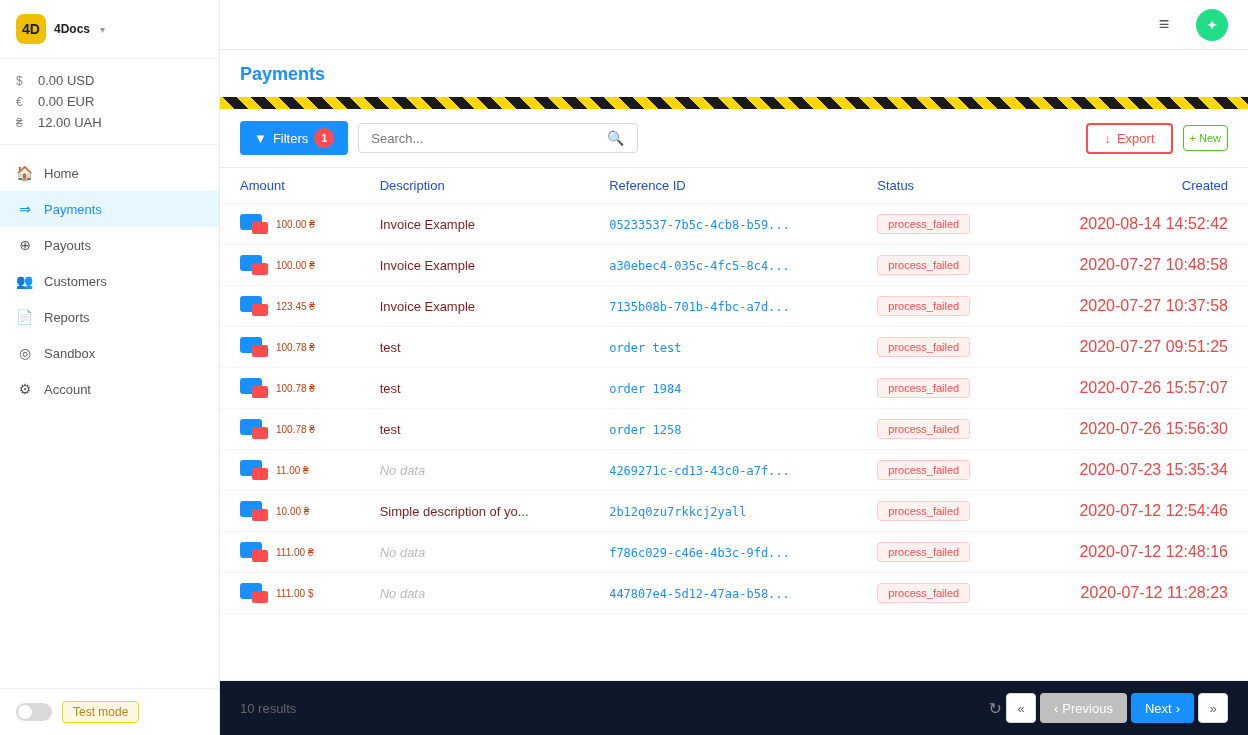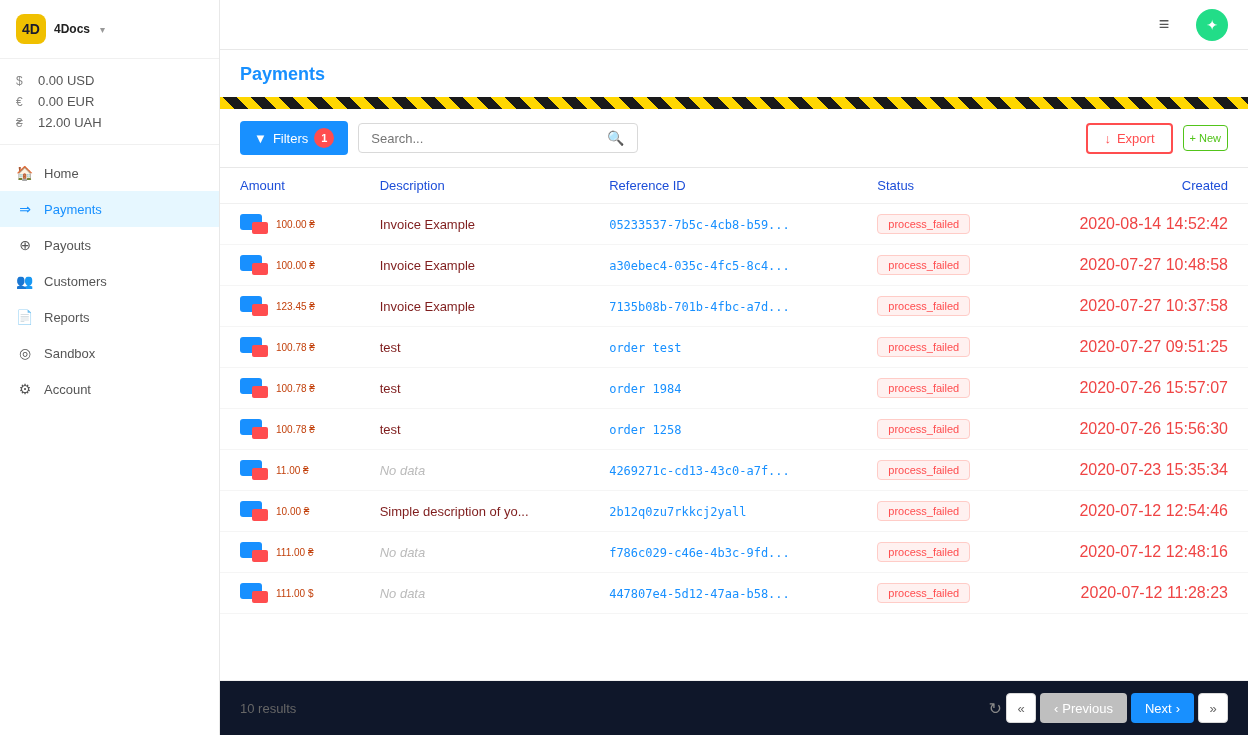--- a/index.html
+++ b/index.html
@@ -138,20 +138,28 @@
     <div class="nav-item">
       <span class="nav-icon">◎</span>
       <span>Sandbox</span>
     </div>
     <div class="nav-item">
       <span class="nav-icon">⚙</span>
       <span>Account</span>
     </div>
   </nav>
 
+  <div class="test-mode-section">
+    <div class="test-mode-toggle">
+      <div class="toggle-switch">
+        <div class="toggle-knob"></div>
+      </div>
+      <span class="test-mode-badge">Test mode</span>
+    </div>
+  </div>
 </div>
 
 <div class="main">
 
   <div class="topbar">
     <div></div>
     <div class="topbar-icons">
       <div class="topbar-icon">≡</div>
       <div class="topbar-icon" style="width:32px;height:32px;background:#2d8;border-radius:50%;display:flex;align-items:center;justify-content:center;font-size:14px;color:#fff;">✦</div>
     </div>

